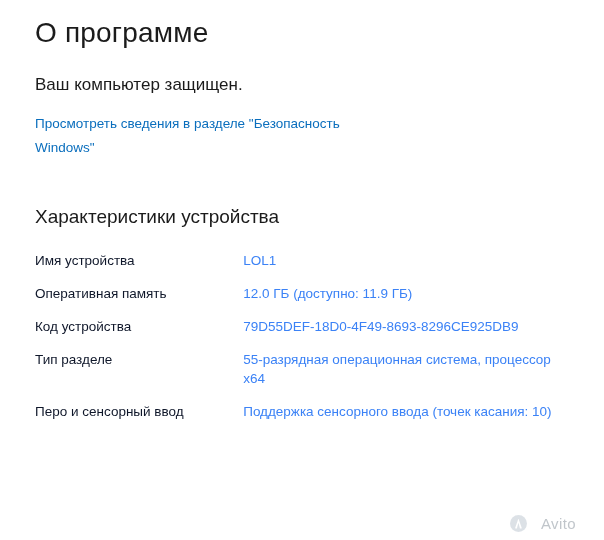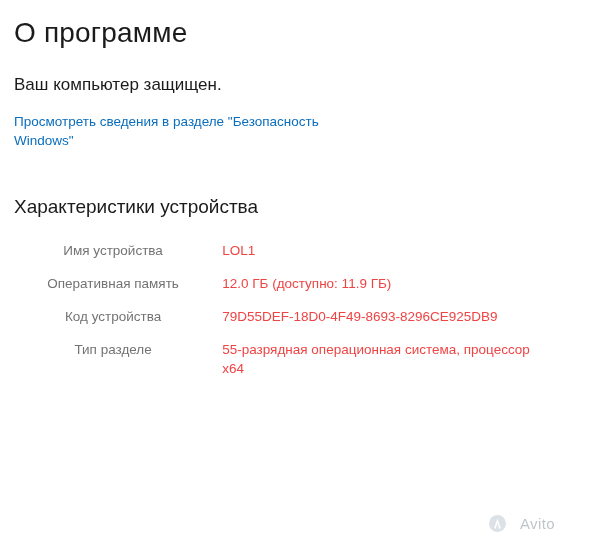--- a/index.html
+++ b/index.html
@@ -14,41 +14,42 @@
     font-family: "Liberation Sans", sans-serif;
     color: #1a1a1a;
     position: relative;
   }
   .page {
     position: relative;
     width: 563px;
     height: 540px;
     box-sizing: border-box;
     padding: 14px 20px 0 14px;
+    margin-left: 21px;
   }
   .page-title {
     font-size: 28px;
     font-weight: 400;
     color: #1b1b1b;
     letter-spacing: 0.2px;
     margin: 2px 0 0 0;
     line-height: 34px;
   }
   .protection-status {
     font-size: 17px;
     font-weight: 400;
     color: #1b1b1b;
     margin-top: 24px;
     line-height: 22px;
   }
   .link {
     display: block;
     font-size: 13.5px;
     color: #0a6ebd;
-    line-height: 19px;
+    line-height: 24px;
     margin-top: 16px;
     max-width: 360px;
     text-decoration: none;
     cursor: pointer;
   }
   .section-title {
     font-size: 19px;
     font-weight: 400;
     color: #1b1b1b;
     margin-top: 44px;
@@ -63,26 +64,25 @@
   table.specs td {
     vertical-align: top;
     font-size: 13.5px;
     line-height: 19px;
     padding: 0 0 14px 0;
     color: #1b1b1b;
   }
   table.specs td.label {
     width: 197px;
     padding-right: 10px;
-    color: #737373;
-    text-align: center;
+    color: #0f172a;
   }
   table.specs td.value {
     width: 310px;
-    color: #ef4444;
+    color: #3b82f6;
   }
   
   .watermark {
     position: absolute;
     right: 8px;
     bottom: 8px;
     display: flex;
     align-items: center;
     gap: 14px;
     opacity: 0.62;
@@ -137,20 +137,24 @@
         <td class="value">12.0 ГБ (доступно: 11.9 ГБ)</td>
       </tr>
       <tr>
         <td class="label">Код устройства</td>
         <td class="value">79D55DEF-18D0-4F49-8693-8296CE925DB9</td>
       </tr>
       <tr>
         <td class="label">Тип разделе</td>
         <td class="value">55-разрядная операционная система, процессор x64</td>
       </tr>
+      <tr>
+        <td class="label">Перо и сенсорный ввод</td>
+        <td class="value">Поддержка сенсорного ввода (точек касания: 10)</td>
+      </tr>
     </tbody>
   </table>
 
   <div class="watermark">
     <span class="wm-logo"></span>
     <span class="wm-text">Avito</span>
   </div>
 
 </div>
 

